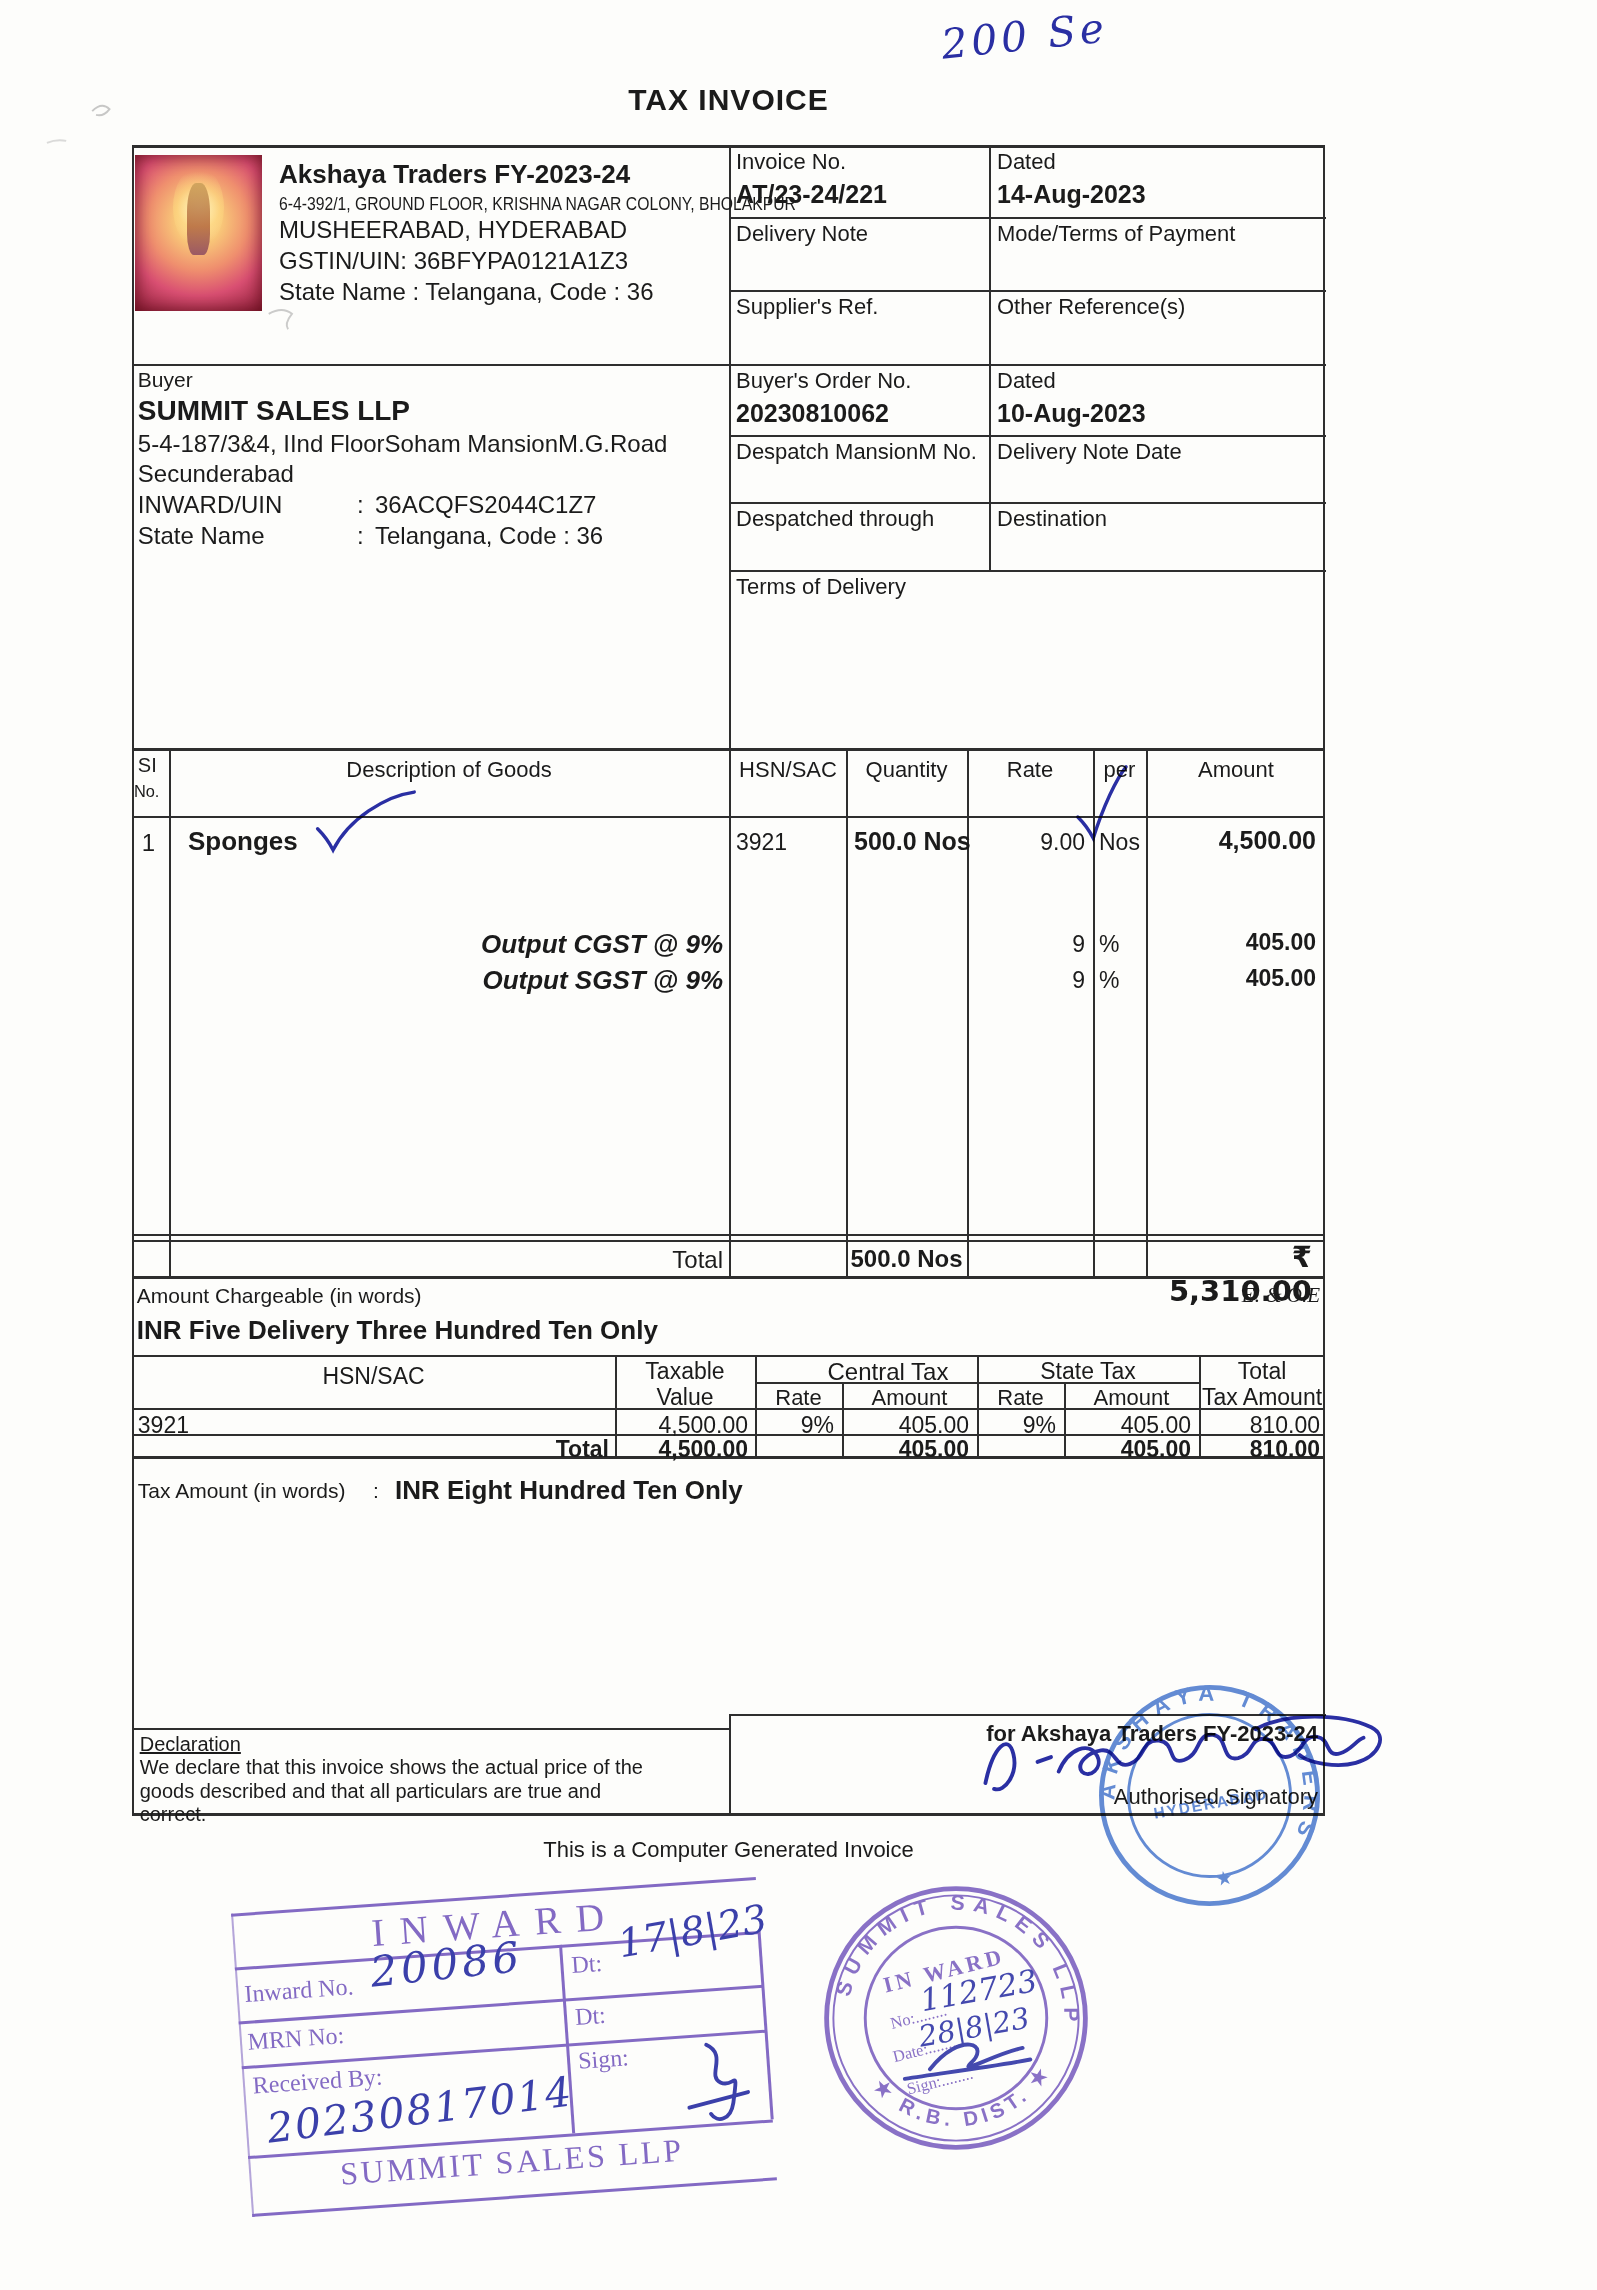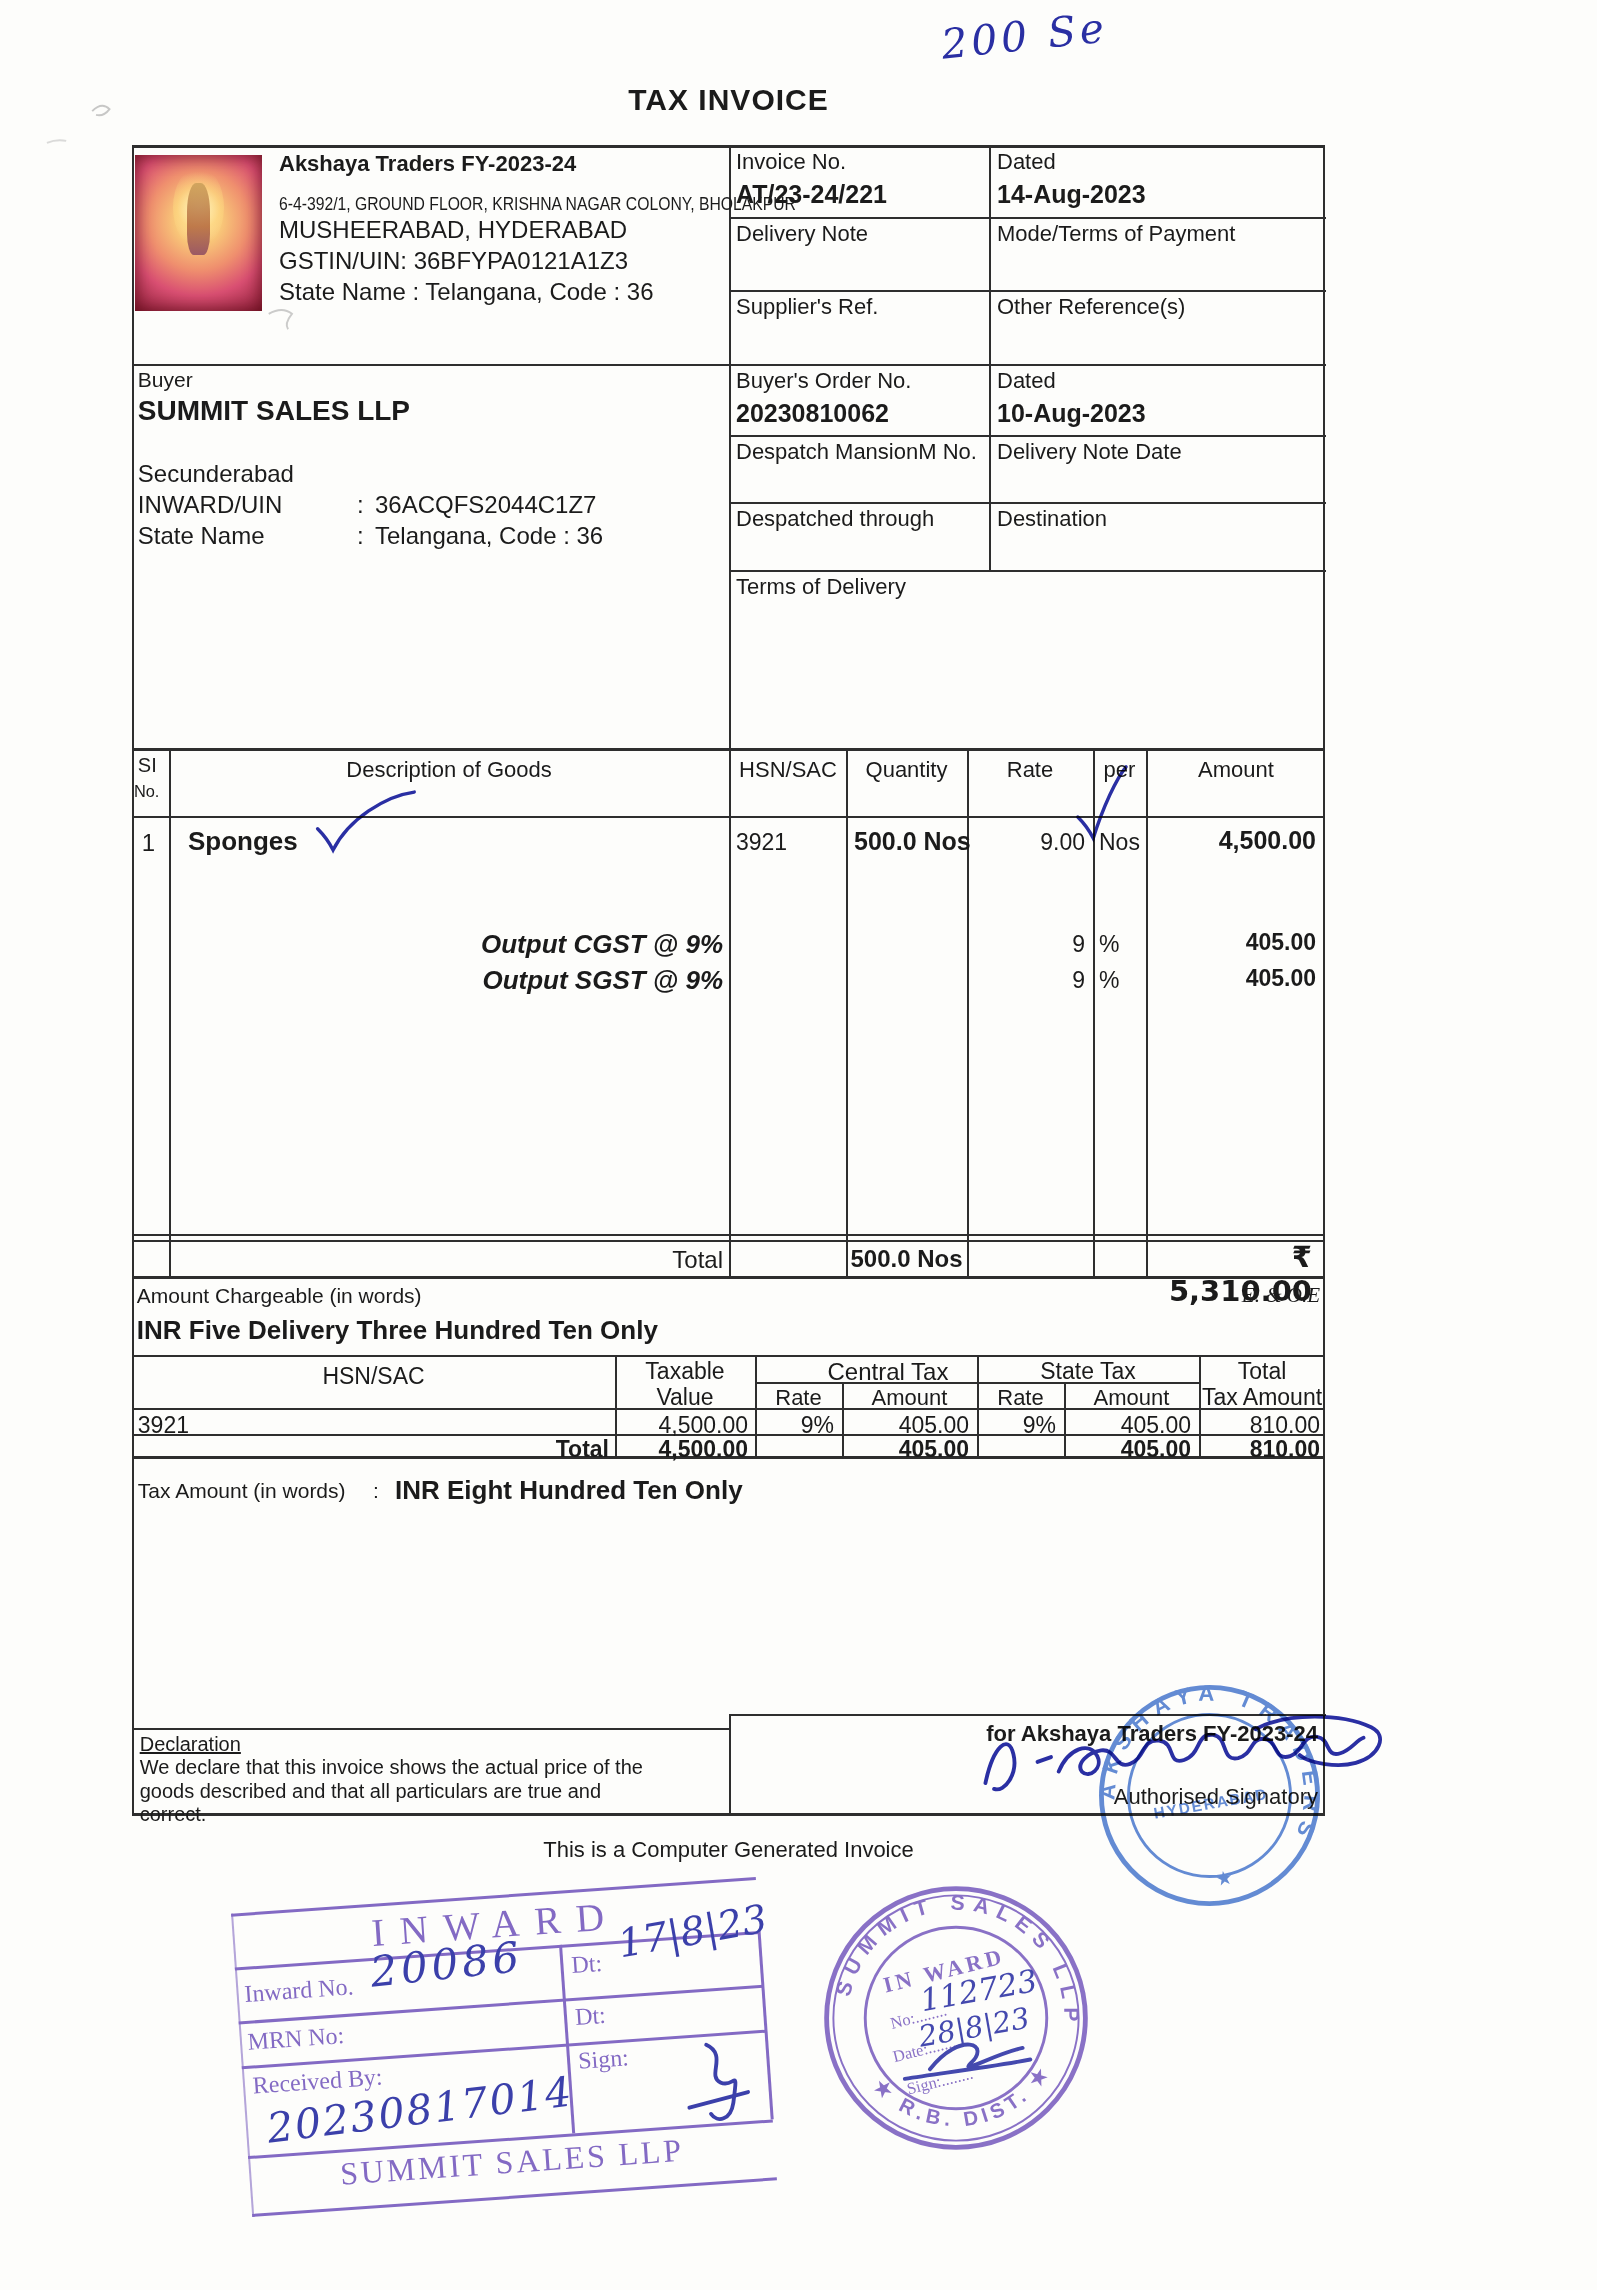--- a/index.html
+++ b/index.html
@@ -82,21 +82,21 @@
     <div class="bl" style="left:710px;top:1237px;width:1.9px;height:74px"></div>
     <div class="bl" style="left:845px;top:1210px;width:1.9px;height:101px"></div>
     <div class="bl" style="left:932px;top:1237px;width:1.9px;height:74px"></div>
     <div class="bl" style="left:1067px;top:1210px;width:1.9px;height:101px"></div>
     <div class="bl" style="left:597px;top:1569px;width:1.9px;height:101px"></div>
 
     <div class="abs logo" style="left:2.9px;top:9.7px;width:127px;height:156px;">
       <div class="halo"></div>
       <div class="fig"></div>
     </div>
-    <div class="abs b" style="left:147px;top:6px;font-size:22px;">Akshaya Traders FY-2023-24</div>
+    <div class="abs b" style="left:147px;top:14px;font-size:26px;">Akshaya Traders FY-2023-24</div>
     <div class="abs" style="left:147px;top:48px;font-size:18.3px;transform:scaleX(.86);transform-origin:left;white-space:nowrap;">6-4-392/1, GROUND FLOOR, KRISHNA NAGAR COLONY, BHOLAKPUR</div>
     <div class="abs" style="left:147px;top:71px;font-size:24px;">MUSHEERABAD, HYDERABAD</div>
     <div class="abs" style="left:147px;top:102px;font-size:24px;">GSTIN/UIN: 36BFYPA0121A1Z3</div>
     <div class="abs" style="left:147px;top:133px;font-size:24px;">State Name :  Telangana, Code : 36</div>
 
     <div class="abs lbl2" style="left:604px;top:3.9px;">Invoice No.</div>
     <div class="abs val" style="left:604px;top:35px;">AT/23-24/221</div>
     <div class="abs lbl2" style="left:865px;top:3.9px;">Dated</div>
     <div class="abs val" style="left:865px;top:35px;">14-Aug-2023</div>
     <div class="abs lbl2" style="left:604px;top:76px;">Delivery Note</div>
@@ -108,20 +108,21 @@
     <div class="abs lbl2" style="left:865px;top:223px;">Dated</div>
     <div class="abs val" style="left:865px;top:254px;">10-Aug-2023</div>
     <div class="abs lbl2" style="left:604px;top:294px;">Despatch MansionM No.</div>
     <div class="abs lbl2" style="left:865px;top:294px;">Delivery Note Date</div>
     <div class="abs lbl2" style="left:604px;top:361px;">Despatched through</div>
     <div class="abs lbl2" style="left:865px;top:361px;">Destination</div>
     <div class="abs lbl2" style="left:604px;top:429px;">Terms of Delivery</div>
 
     <div class="abs lbl" style="left:5.8px;top:223px;">Buyer</div>
     <div class="abs b" style="left:5.8px;top:250px;font-size:28px;">SUMMIT SALES LLP</div>
+    <div class="abs" style="left:5.8px;top:285px;font-size:24px;">5-4-187/3&amp;4, IInd FloorSoham MansionM.G.Road</div>
     <div class="abs" style="left:5.8px;top:315px;font-size:24px;">Secunderabad</div>
     <div class="abs" style="left:5.8px;top:346px;font-size:24px;">INWARD/UIN</div>
     <div class="abs" style="left:225px;top:346px;font-size:24px;">:</div>
     <div class="abs" style="left:243px;top:346px;font-size:24px;">36ACQFS2044C1Z7</div>
     <div class="abs" style="left:5.8px;top:377px;font-size:24px;">State Name</div>
     <div class="abs" style="left:225px;top:377px;font-size:24px;">:</div>
     <div class="abs" style="left:243px;top:377px;font-size:24px;">Telangana, Code : 36</div>
 
     <div class="abs" style="left:5.8px;top:609px;font-size:20px;">SI</div>
     <div class="abs" style="left:1.9px;top:637px;font-size:16.4px;">No.</div>

